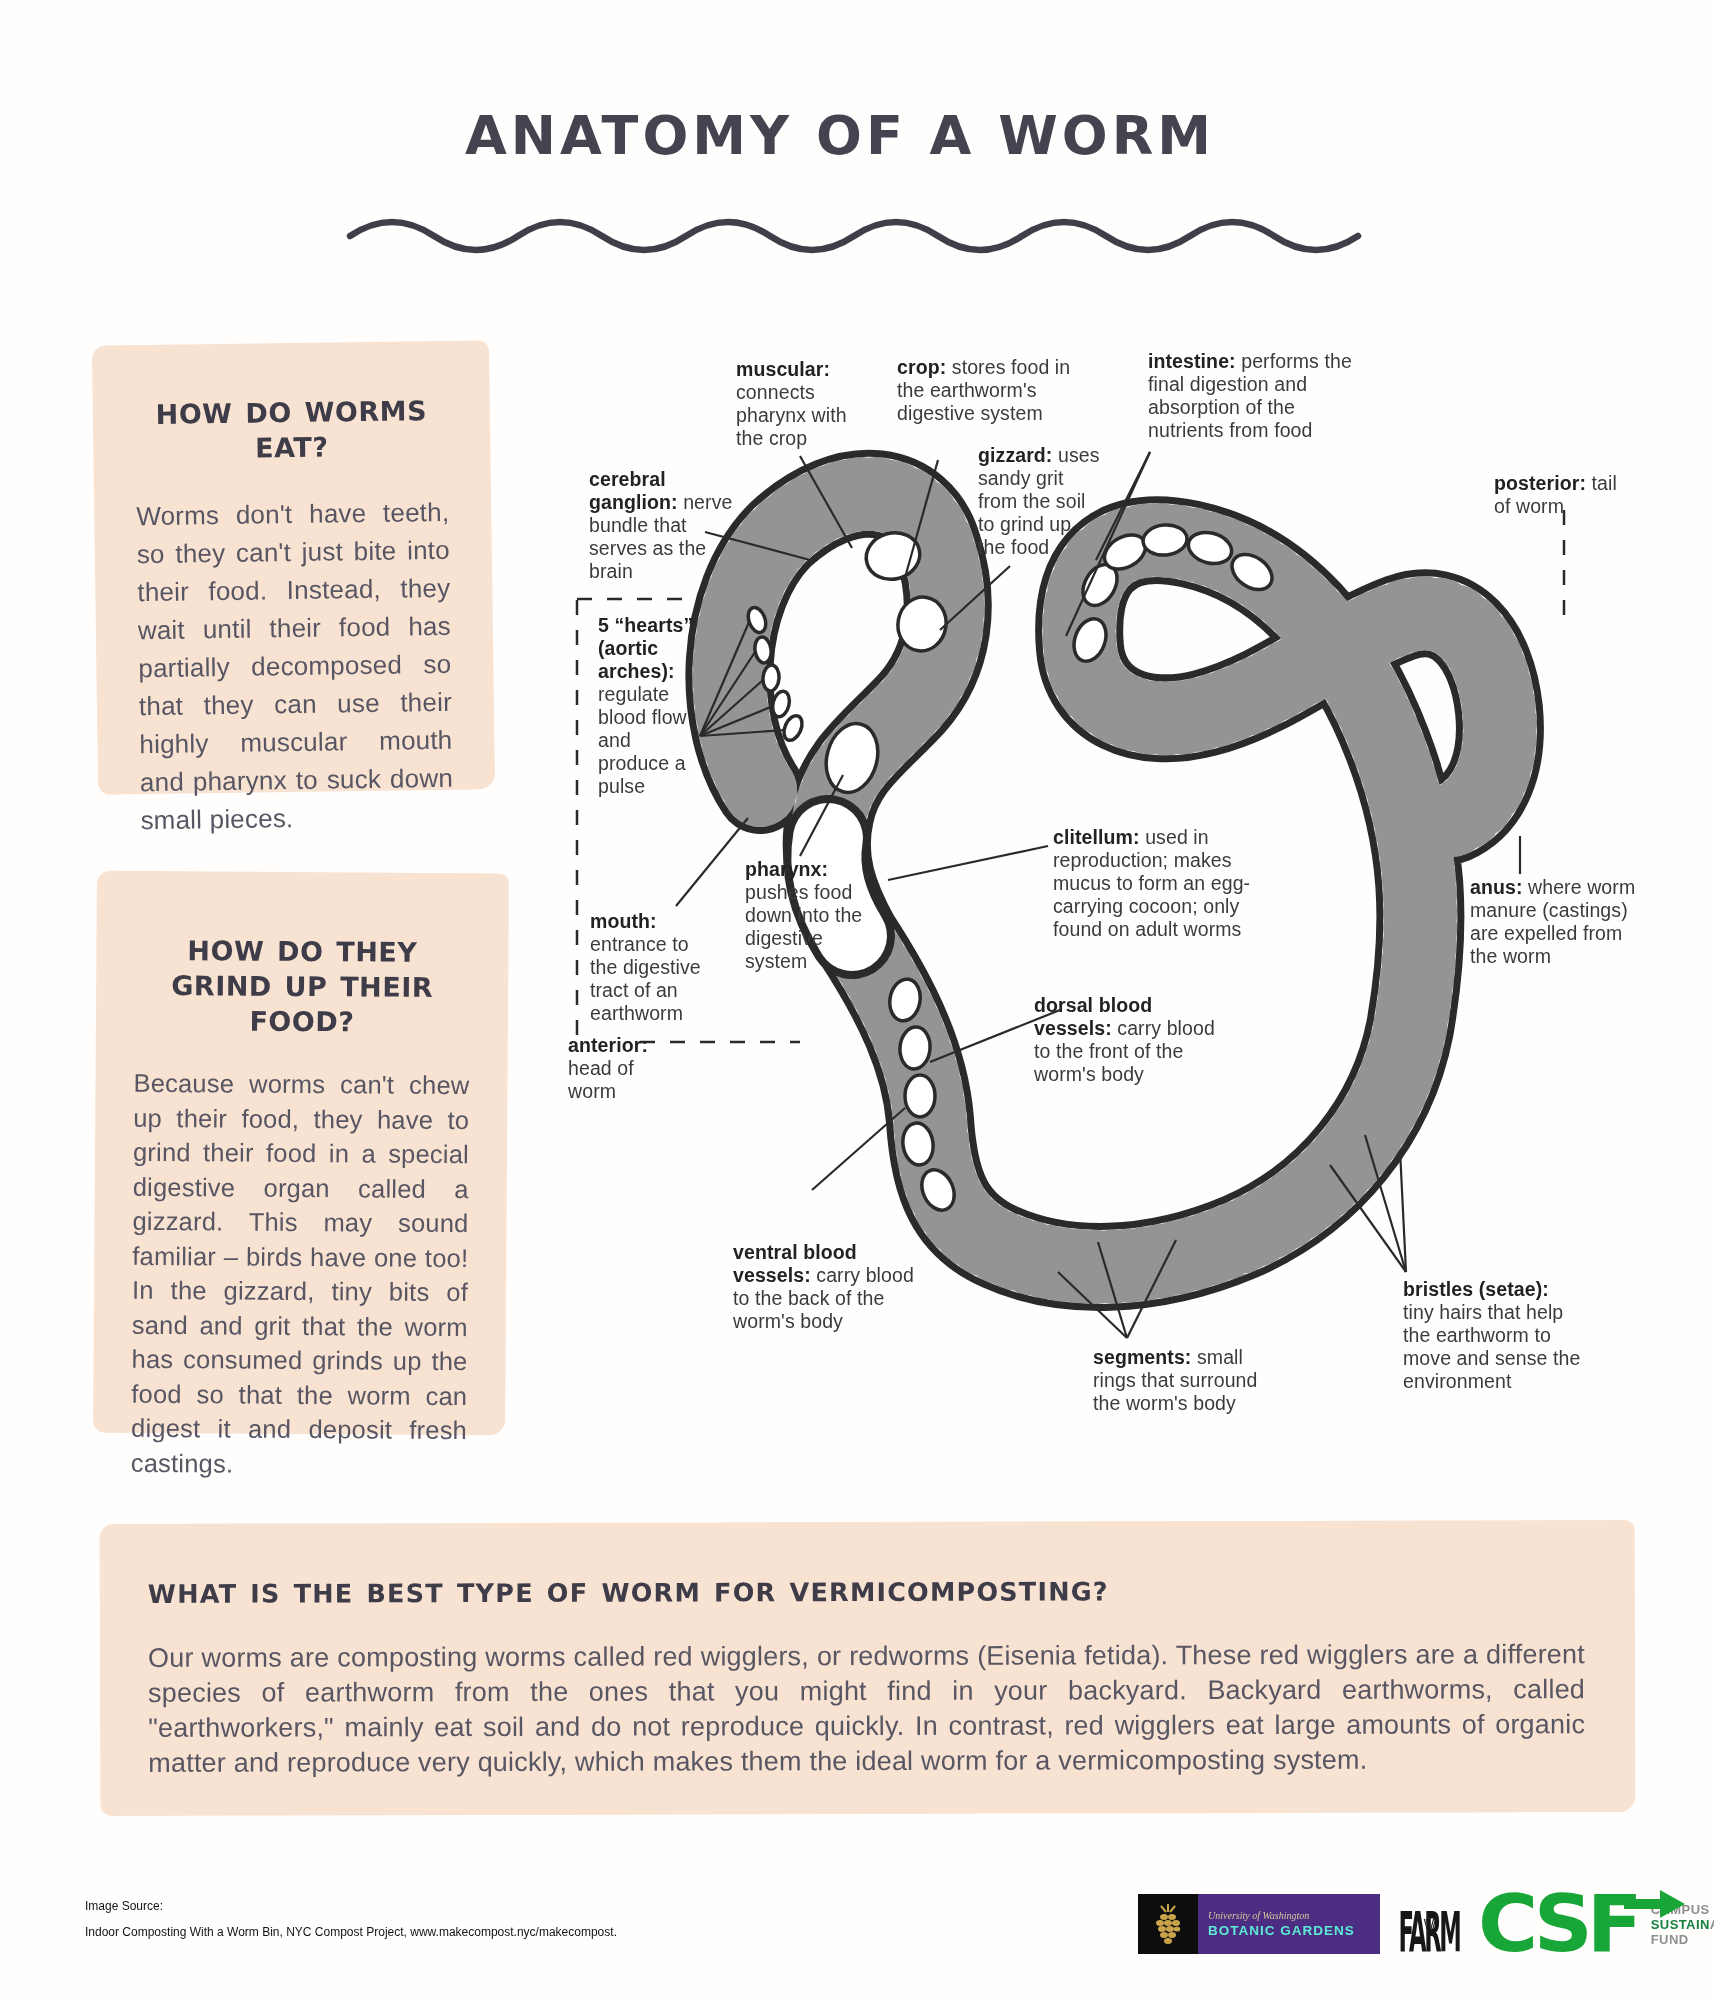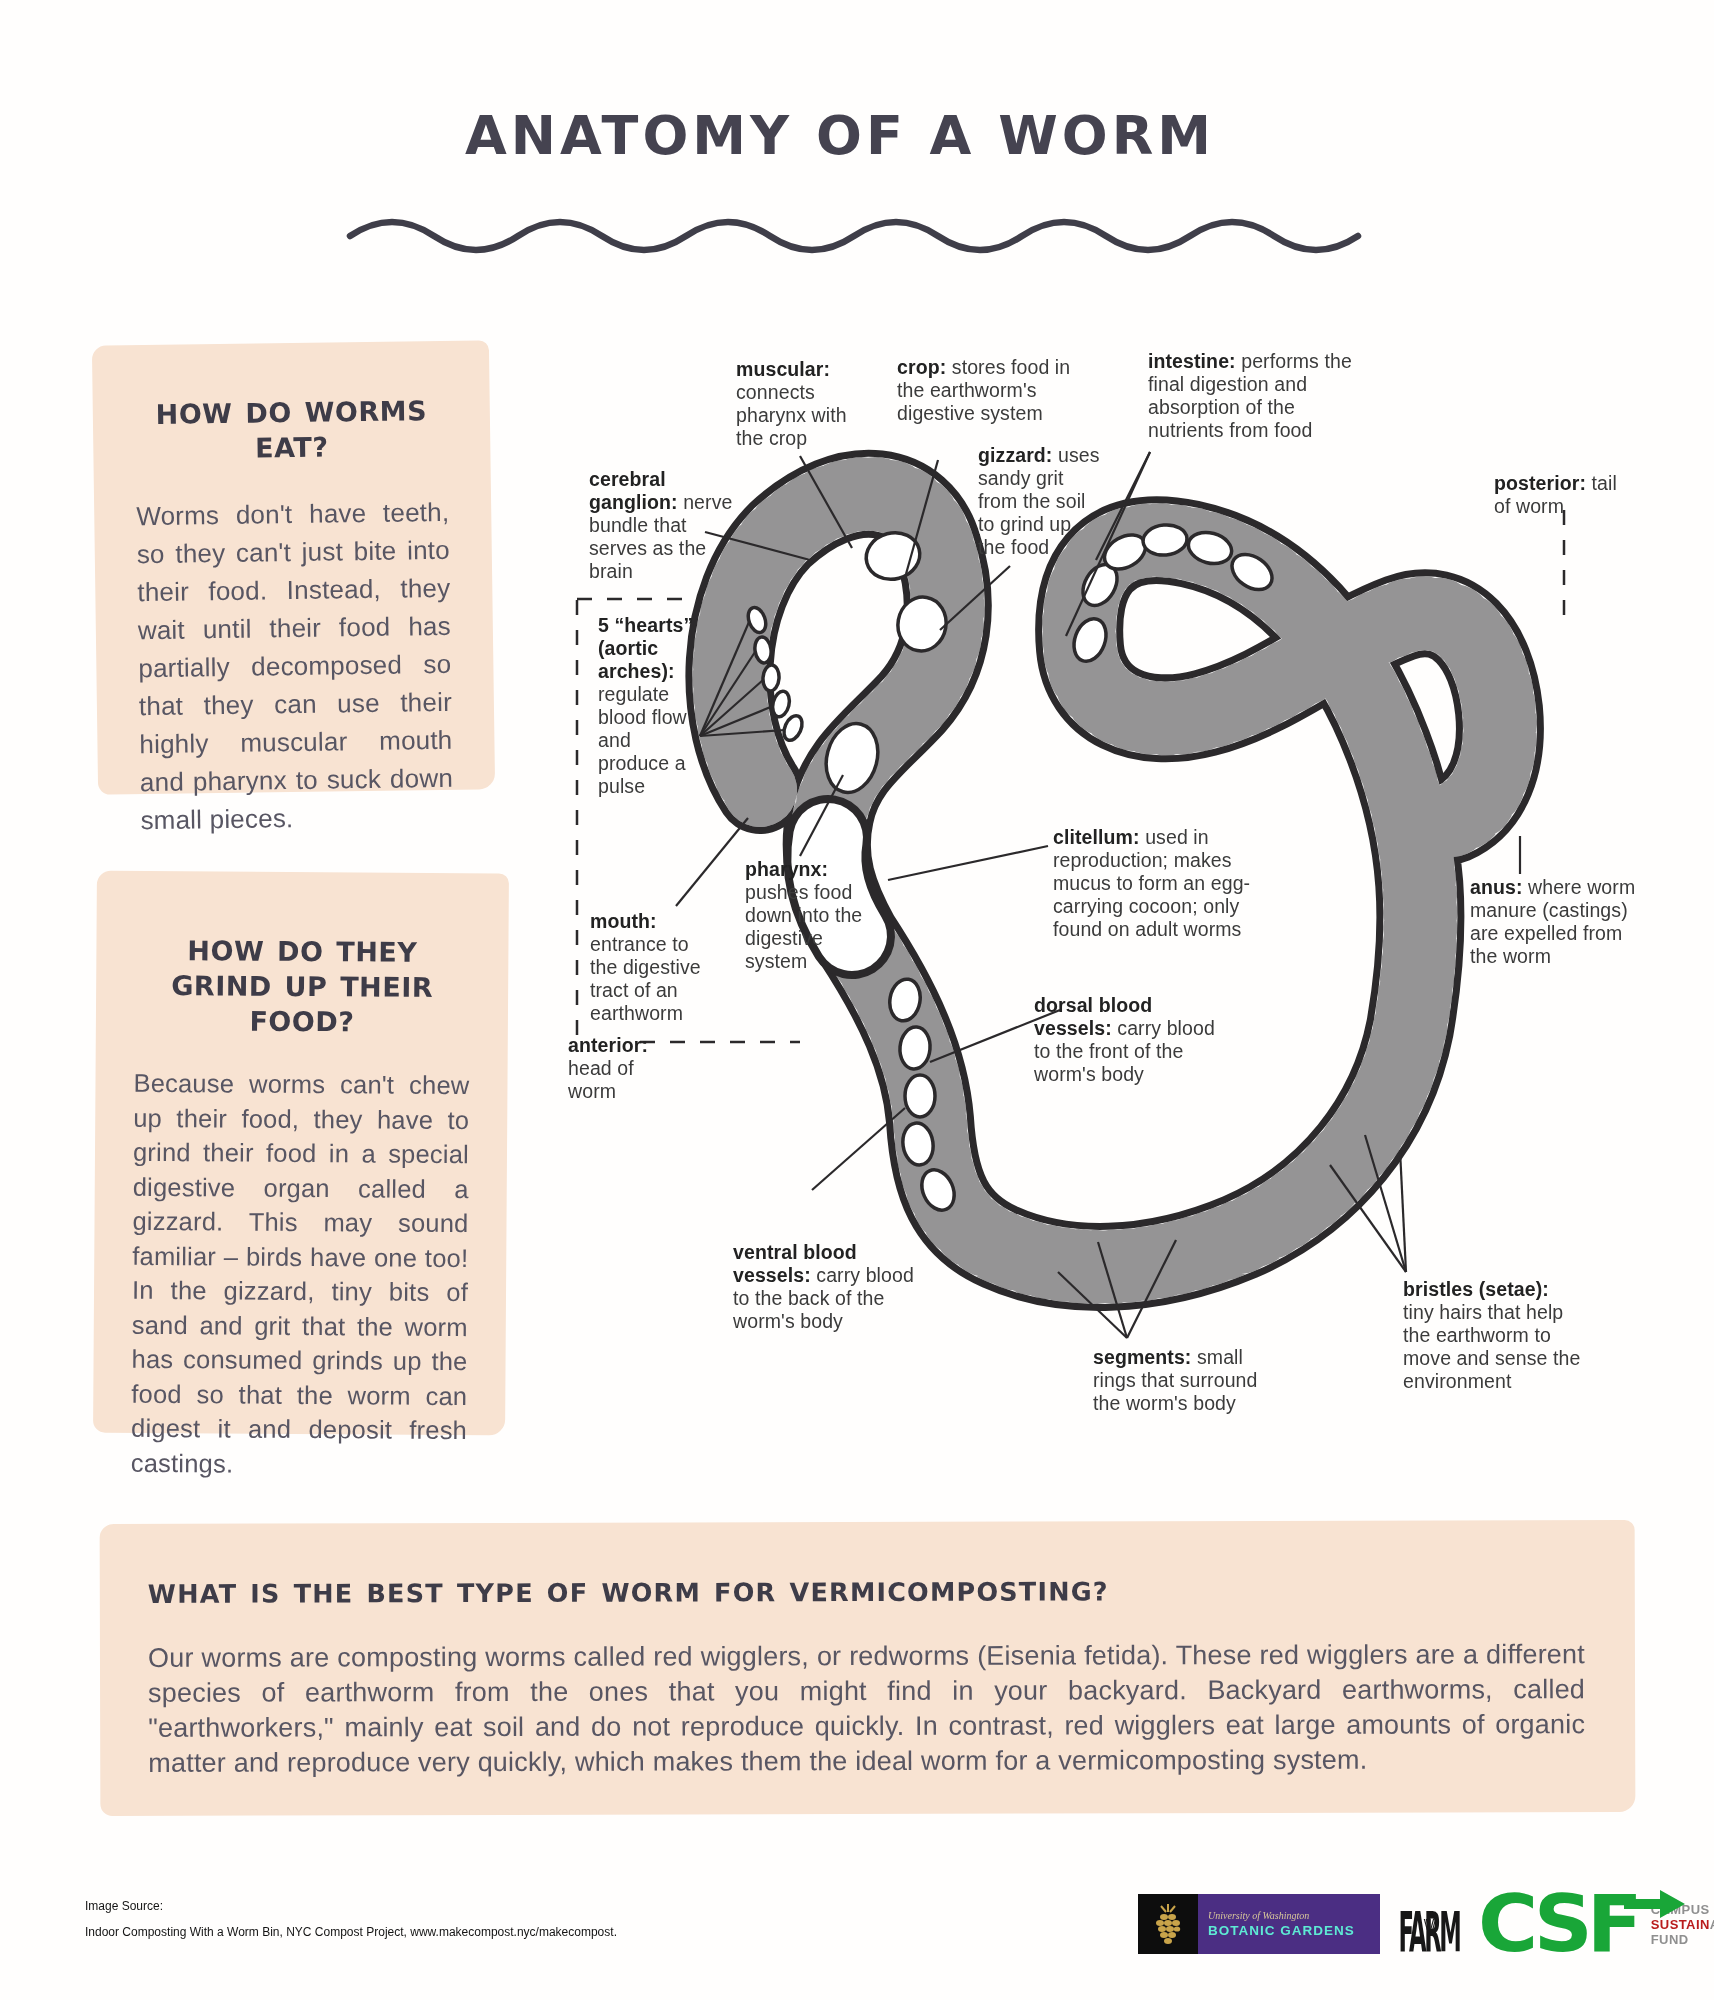--- a/index.html
+++ b/index.html
@@ -62,21 +62,21 @@
     font-family:"DejaVu Sans",sans-serif;font-weight:bold;font-size:29px;color:#171717;
     transform:scale(0.78,1.9);transform-origin:center bottom;letter-spacing:-3px;
   }
   .csf-logo{display:flex;align-items:center;position:relative;}
   .csf-acronym{
     font-family:"DejaVu Sans",sans-serif;font-weight:bold;font-size:82px;line-height:76px;
     color:#19a638;letter-spacing:-6px;transform:scaleY(0.95);
   }
   .csf-arrow{position:absolute;left:146px;top:4px;}
   .csf-text{margin-left:14px;font-size:13px;line-height:15px;color:#8f8f8f;letter-spacing:0.4px;font-weight:bold;}
-  .csf-green{color:#b91c1c;}
+  .csf-green{color:#15803d;}
 </style>
 </head>
 <body>
 
 <div class="page">
 
   <div class="title">ANATOMY OF A WORM</div>
   <svg class="squiggle" width="1030" height="46" viewBox="0 0 1030 46">
     <path d="M 8,26 q 42,-28 84,0 t 84,0 t 84,0 t 84,0 t 84,0 t 84,0 t 84,0 t 84,0 t 84,0 t 84,0 t 84,0 t 84,0" fill="none" stroke="#3f3e49" stroke-width="6.5" stroke-linecap="round"></path>
   </svg>

